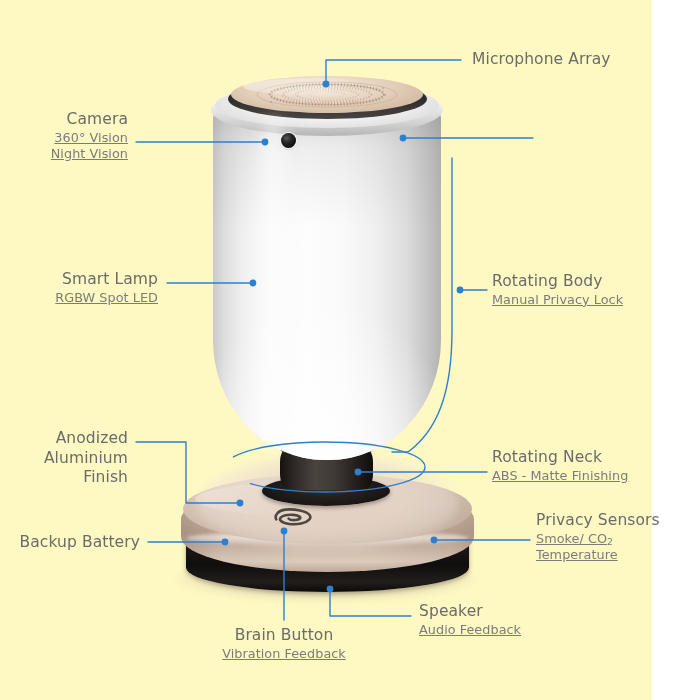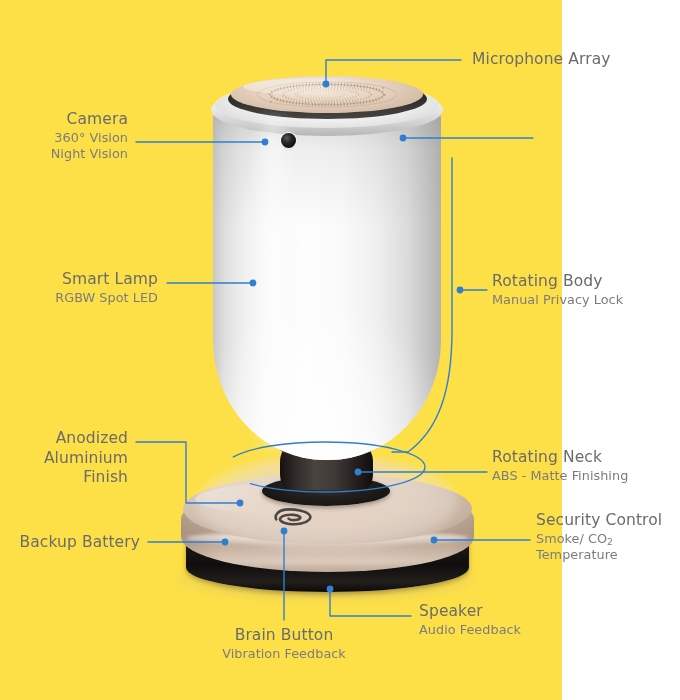--- a/index.html
+++ b/index.html
@@ -7,23 +7,23 @@
   html, body {
     width: 680px;
     height: 700px;
     background: #ffffff;
     font-family: "DejaVu Sans", "Liberation Sans", sans-serif;
     overflow: hidden;
   }
 
   #stage {
     position: relative;
-    width: 562px;
+    width: 652px;
     height: 700px;
-    background: #fde047;
+    background: #fef9c3;
   }
 
   
   #leaders {
     position: absolute;
     inset: 0;
     width: 680px;
     height: 700px;
     pointer-events: none;
     z-index: 3;
@@ -359,20 +359,21 @@
   }
   .label .hd {
     font-size: 15.5px;
     color: #6b6b6b;
     letter-spacing: 0.1px;
   }
   .label .sub {
     font-size: 12.8px;
     color: #7c7c7c;
     letter-spacing: 0.05px;
+    text-decoration: underline;
   }
   .label.right-align { text-align: right; }
   .label.left-align  { text-align: left; }
   .label.center-align { text-align: center; }
 
   sub { font-size: 0.72em; vertical-align: -0.22em; }
 </style>
 </head>
 <body>
 
@@ -514,21 +515,21 @@
   <div class="label left-align" style="left:492px; top:448px;">
     <div class="hd">Rotating Neck</div>
     <div class="sub">ABS - Matte Finishing</div>
   </div>
 
   <div class="label right-align" style="left:0px; top:533px; width:140px;padding-left:11px;">
     <div class="hd">Backup Battery</div>
   </div>
 
   <div class="label left-align" style="left:536px; top:511px;">
-    <div class="hd">Security Control</div>
+    <div class="hd">Privacy Sensors</div>
     <div class="sub"><span>Smoke/ CO</span><sub>2</sub></div>
     <div class="sub">Temperature</div>
   </div>
 
   <div class="label left-align" style="left:419px; top:602px;">
     <div class="hd">Speaker</div>
     <div class="sub">Audio Feedback</div>
   </div>
 
   <div class="label center-align" style="left:184px; top:626px; width:200px;">

